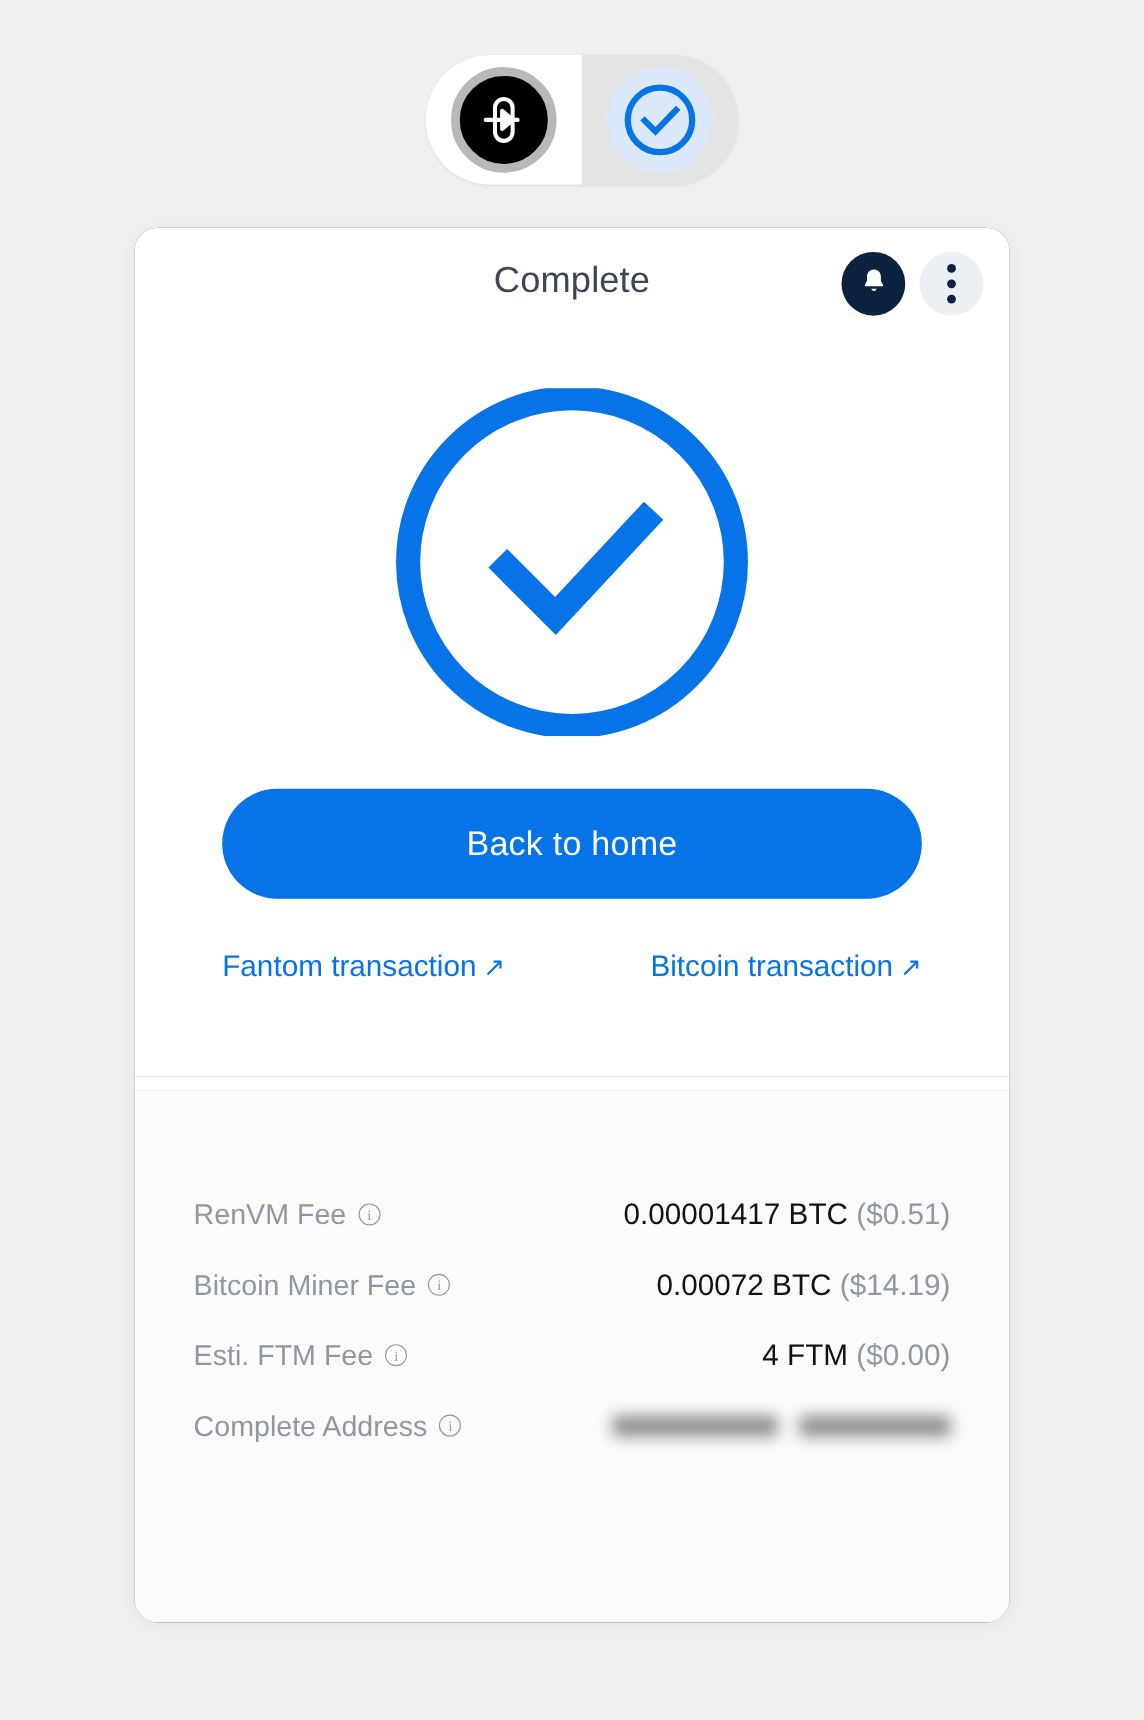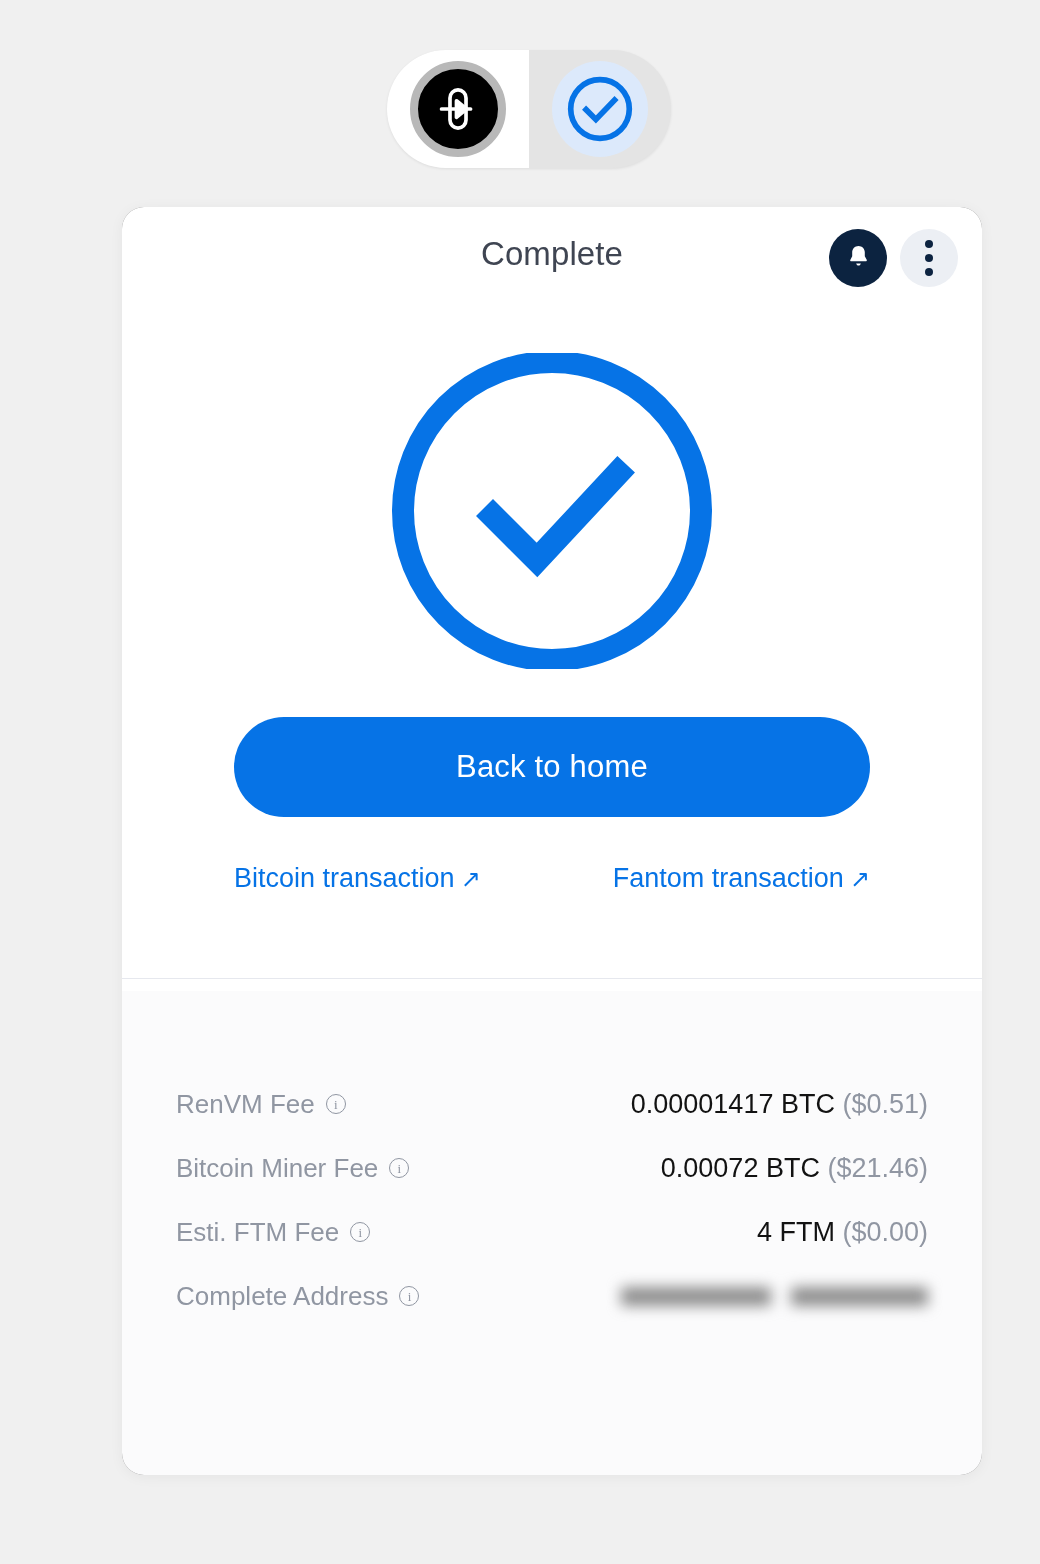--- a/index.html
+++ b/index.html
@@ -57,21 +57,21 @@
   }
   .mode-icon-wrap.light {
     background: #dce9fb;
   }
 
   
   .card {
     position: absolute;
     left: 122px;
     top: 207px;
-    width: 860px;
+    width: 796px;
     height: 1268px;
     background: #737373;
     border-radius: 22px;
     box-shadow: 0 2px 14px rgba(0,0,0,0.05);
     overflow: hidden;
     display: flex;
     flex-direction: column;
   }
 
   .card-top {
@@ -284,24 +284,24 @@
           <circle cx="167" cy="158" r="149" stroke="#0673e6" stroke-width="22"></circle>
           <path d="M108 163 L152 207 L233 120" stroke="#0673e6" stroke-width="24" fill="none" stroke-linecap="square" stroke-linejoin="miter"></path>
         </svg>
       </div>
 
 
       <button class="primary-btn">Back to home</button>
 
       <div class="links-row">
         <a class="tx-link">
-          <span>Bitcoin transaction</span><span class="arrow">↗</span>
+          <span>Fantom transaction</span><span class="arrow">↗</span>
         </a>
         <a class="tx-link">
-          <span>Fantom transaction</span><span class="arrow">↗</span>
+          <span>Bitcoin transaction</span><span class="arrow">↗</span>
         </a>
       </div>
 
       <div class="divider"></div>
     </div>
 
     <div class="fees">
 
       <div class="fee-row">
         <div class="fee-label">
@@ -314,21 +314,21 @@
         </div>
       </div>
 
       <div class="fee-row">
         <div class="fee-label">
           <span>Bitcoin Miner Fee</span>
           <span class="info-icon">i</span>
         </div>
         <div class="fee-value">
           <span>0.00072 BTC</span>
-          <span class="usd">($21.46)</span>
+          <span class="usd">($14.19)</span>
         </div>
       </div>
 
       <div class="fee-row">
         <div class="fee-label">
           <span>Esti. FTM Fee</span>
           <span class="info-icon">i</span>
         </div>
         <div class="fee-value">
           <span>4 FTM</span>

